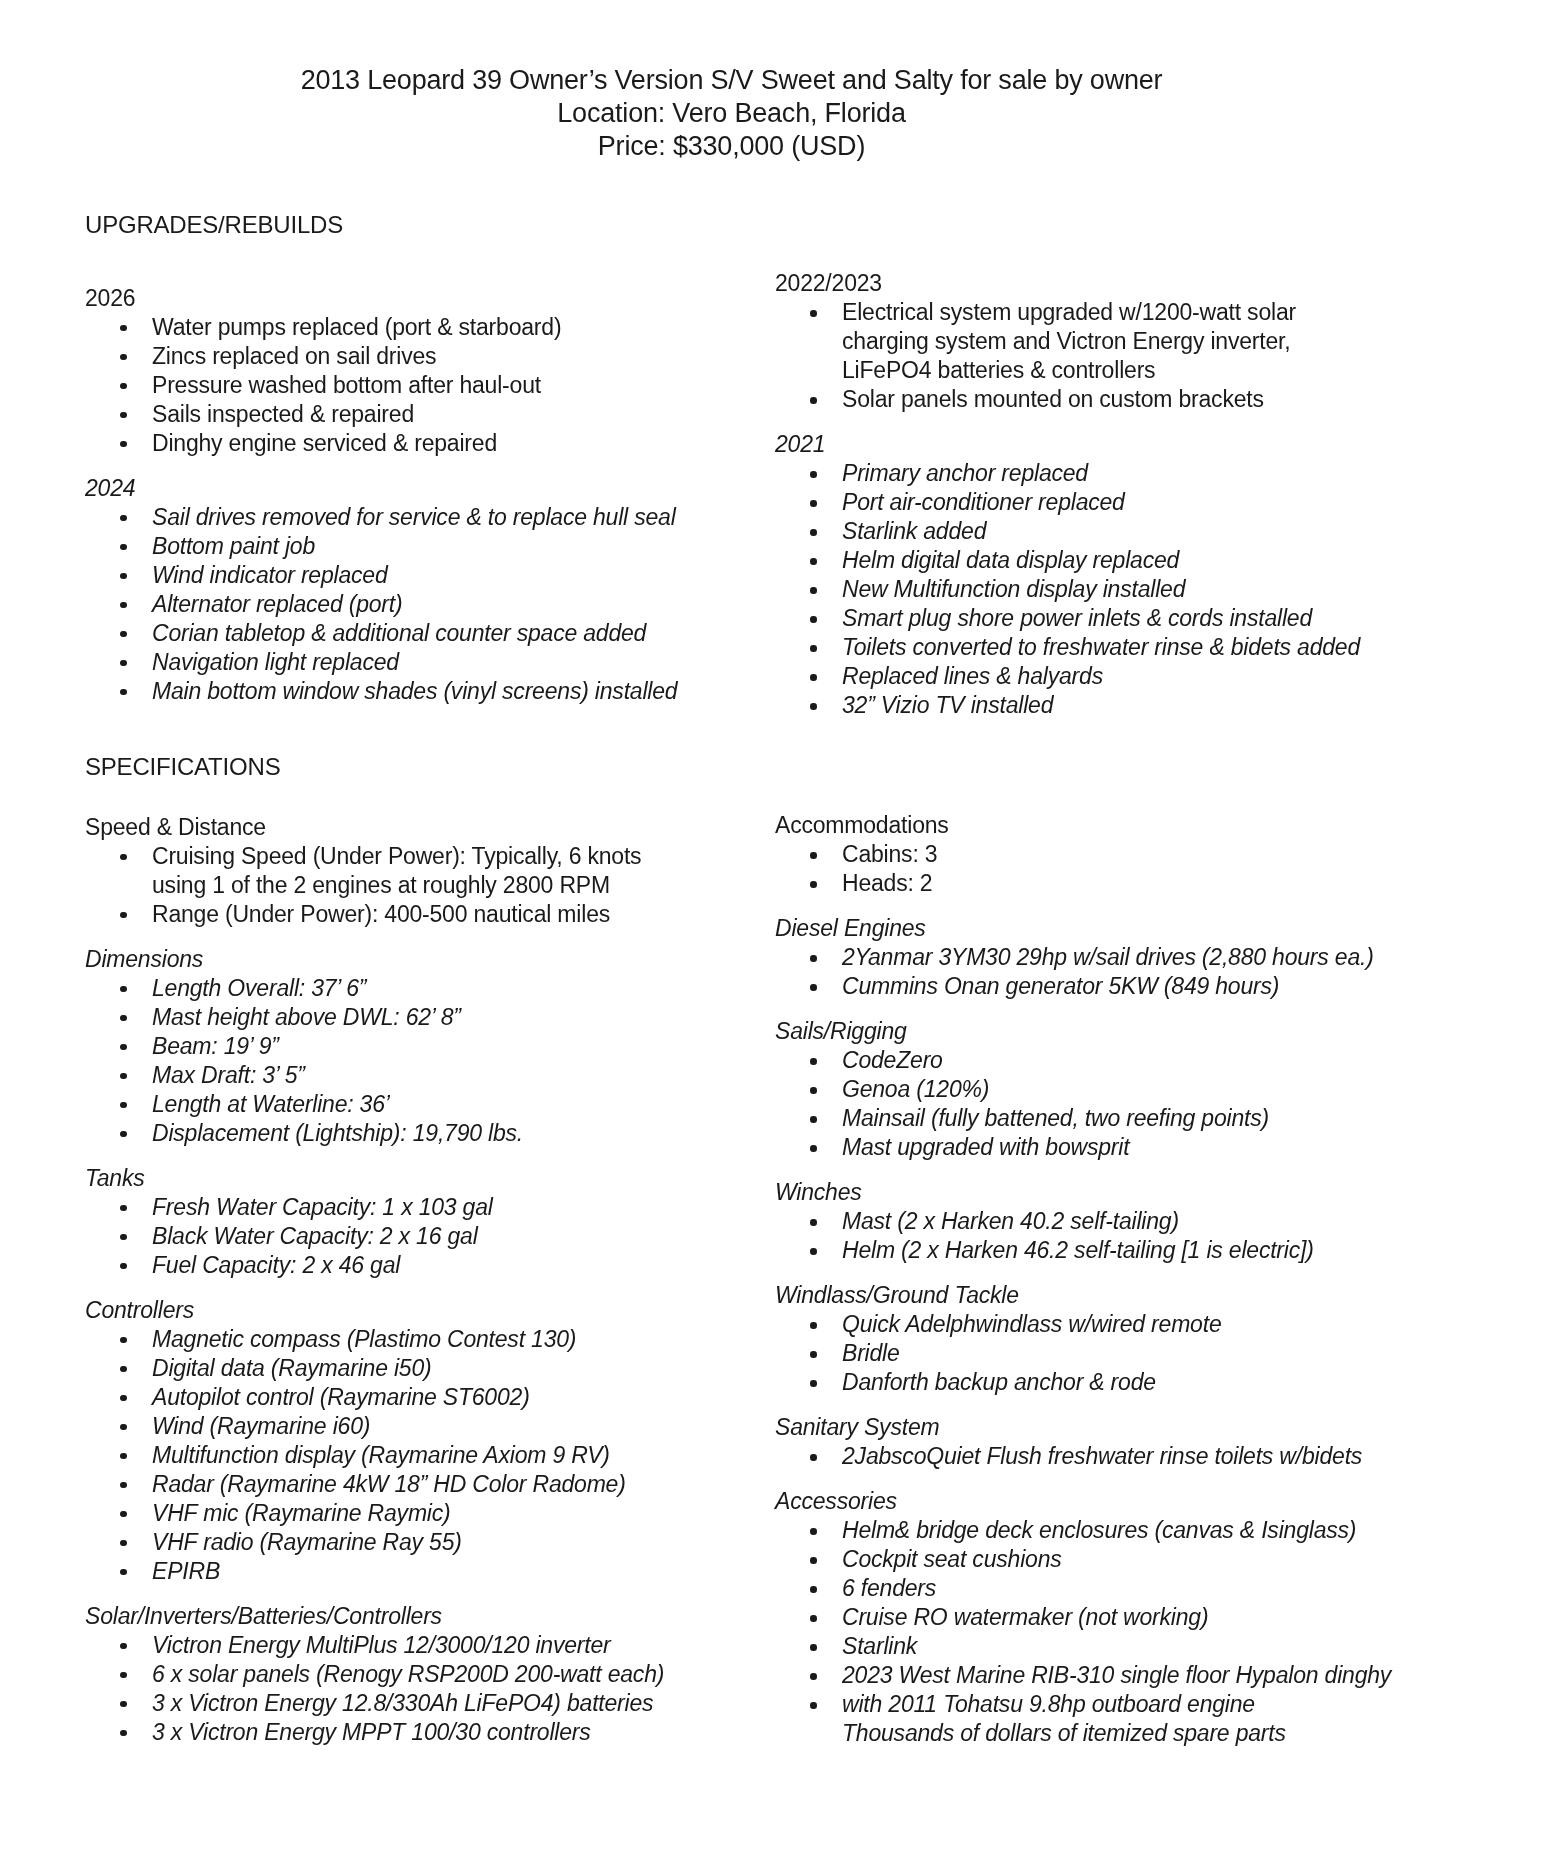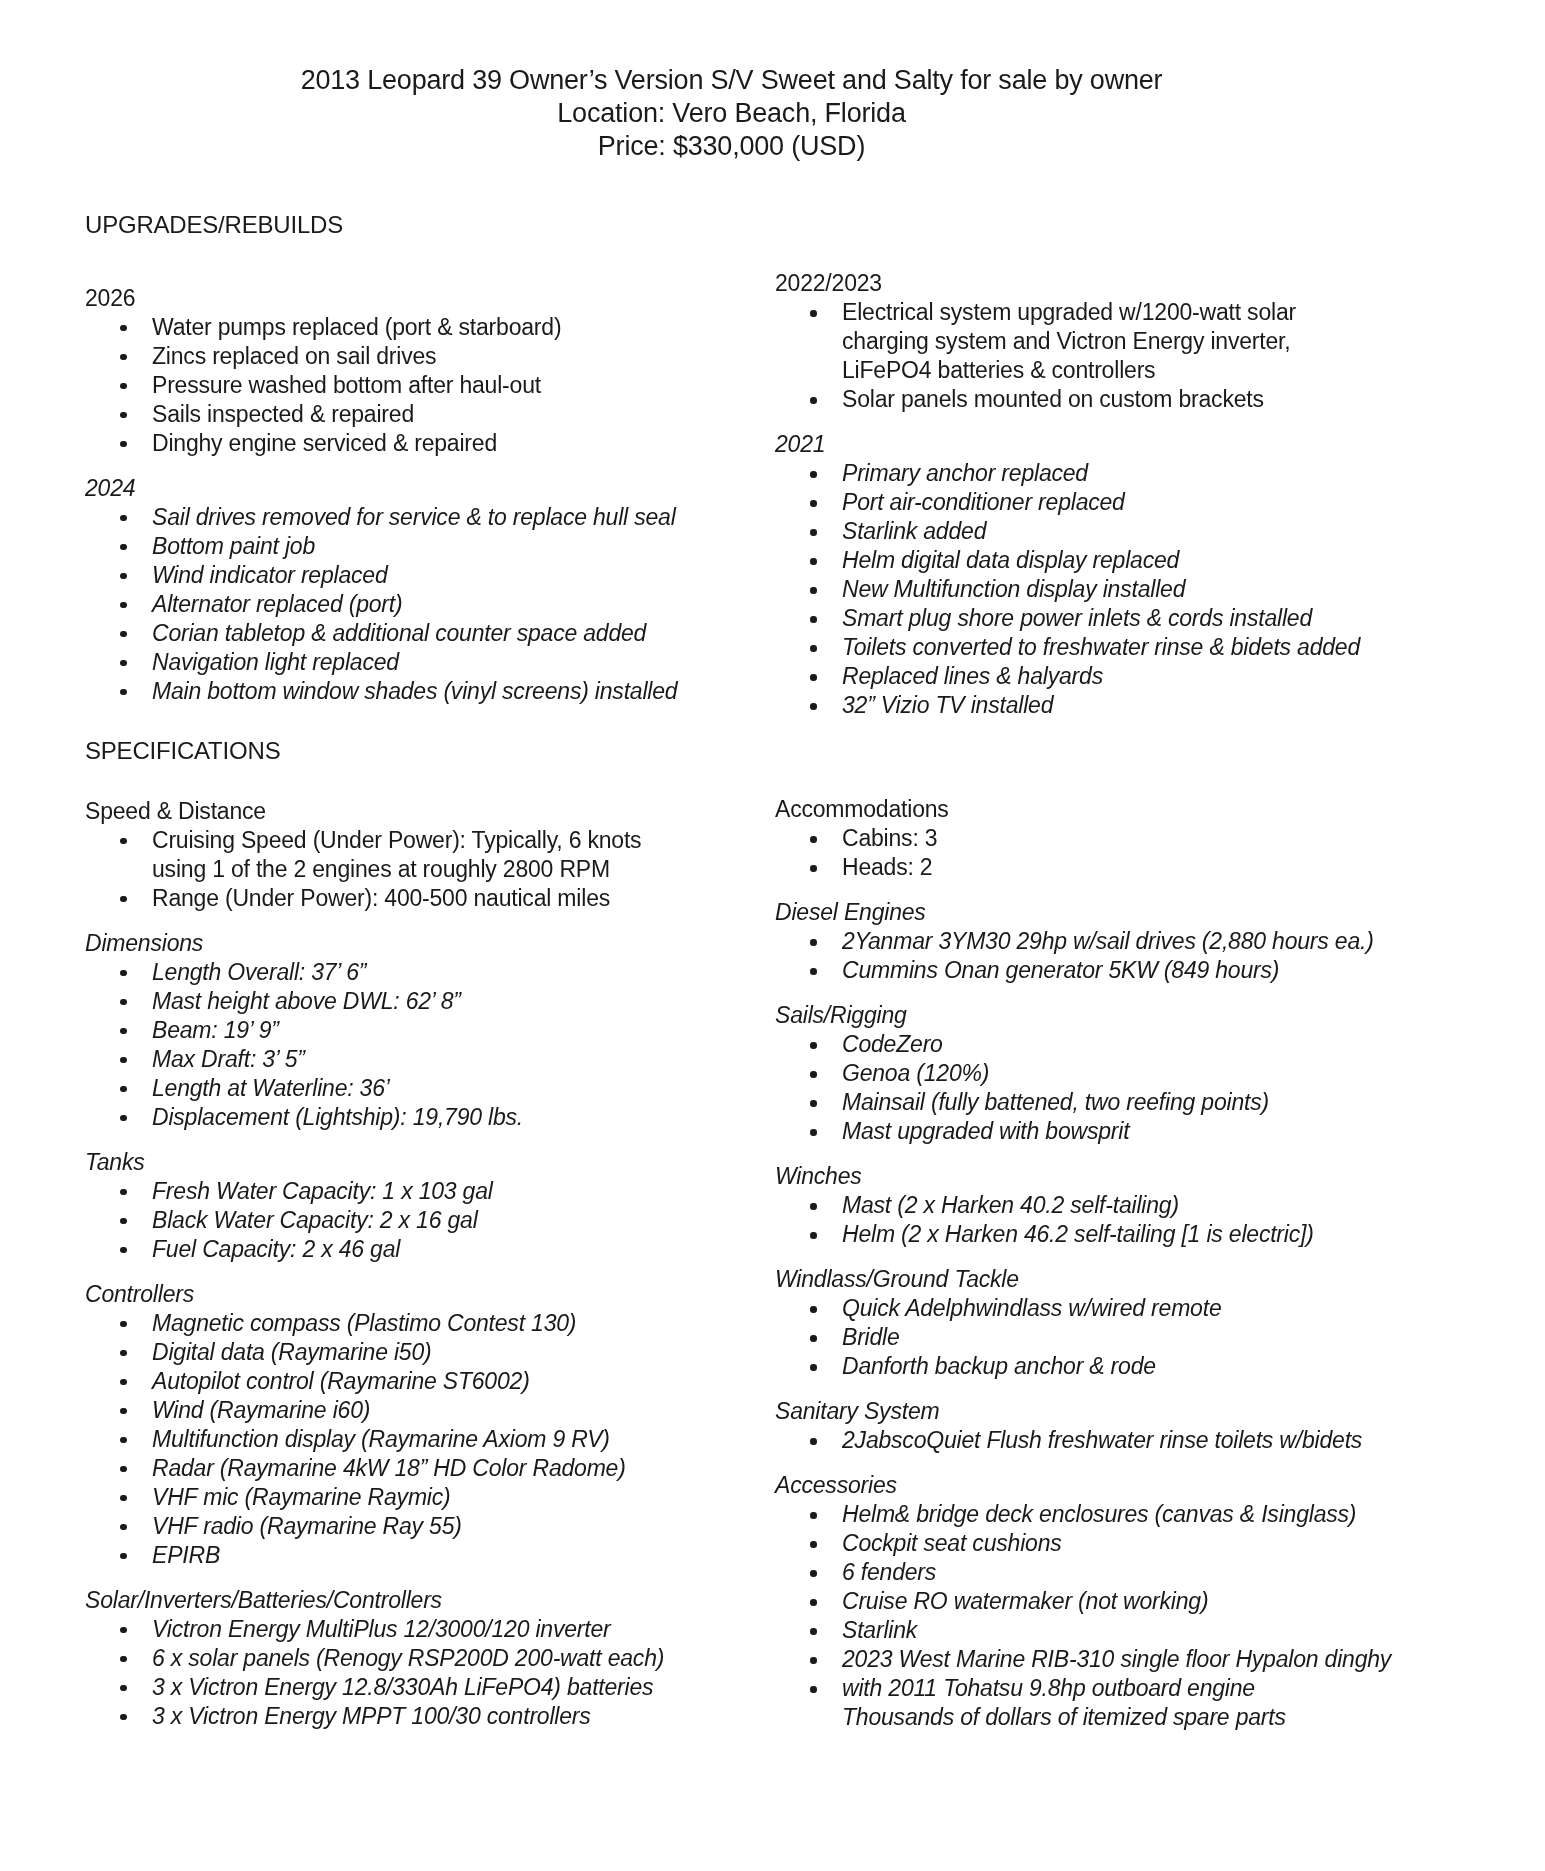--- a/index.html
+++ b/index.html
@@ -27,21 +27,21 @@
     line-height: 33px;
     white-space: nowrap;
   }
   .big-heading {
     text-align: left;
     font-size: 24px;
     line-height: 29px;
     margin-top: 47px;
   }
   .big-heading.specs {
-    margin-top: 16px;
+    margin-top: 32px;
   }
   .columns {
     display: flex;
     margin-top: 30px;
     align-items: center;
   }
   .col-left {
     flex: none;
     width: 690px;
   }

